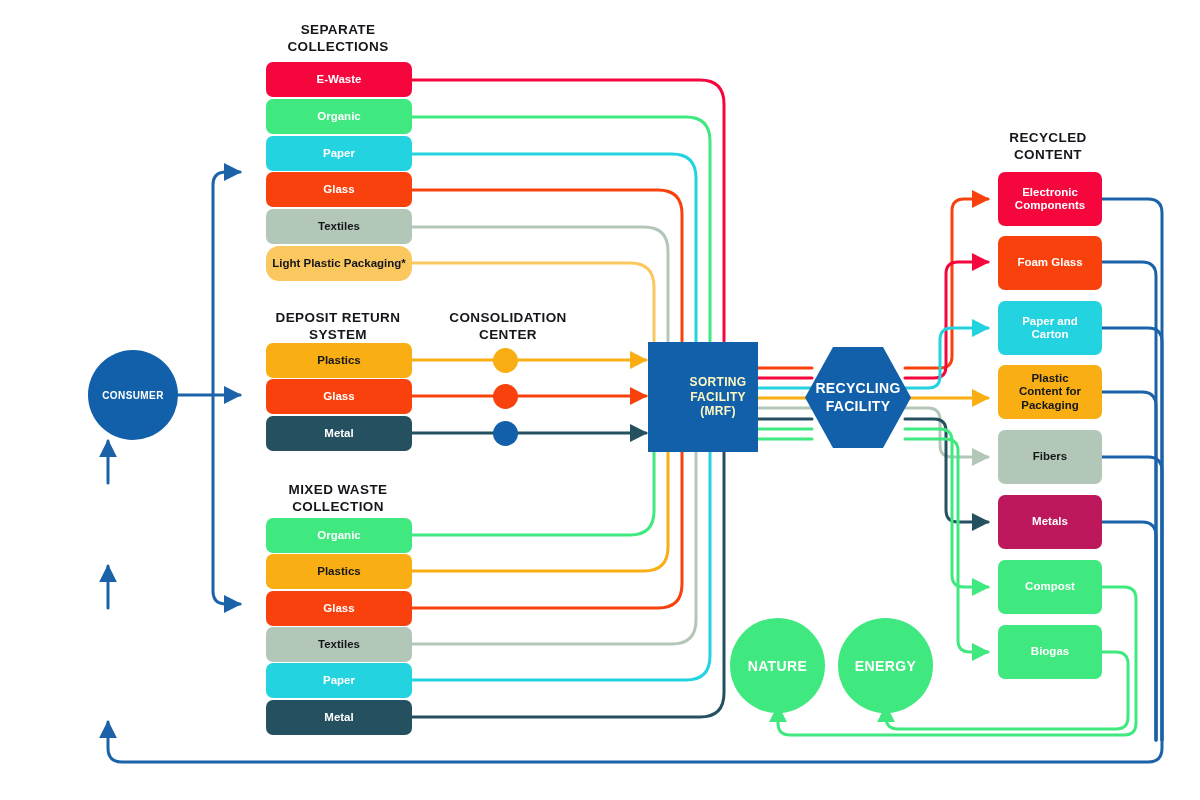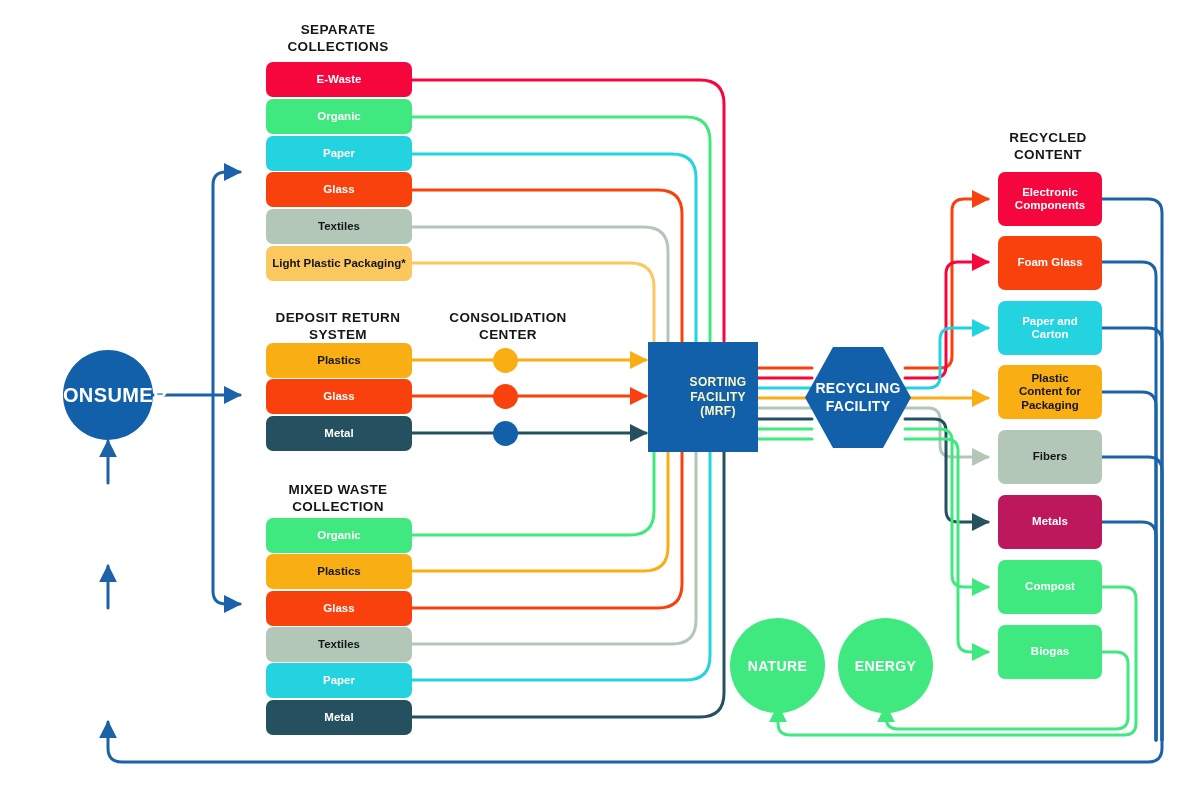--- a/index.html
+++ b/index.html
@@ -42,21 +42,21 @@
     position:absolute;
     border-radius:50%;
     display:flex;
     align-items:center;
     justify-content:center;
     text-align:center;
     color:#fff;
     font-weight:bold;
     letter-spacing:0.4px;
   }
-  .actor { background:#1260AA; font-size:20px; }
+  .actor { background:#1260AA; font-size:10px;margin-left:25px; }
   .outcome { background:#3FE97F; font-size:14px; }
 
   .dot { position:absolute; border-radius:50%; }
 
   .mrf {
     position:absolute;
     background:#1260AA;
     color:#fef9c3;
     display:flex;
     align-items:center;
@@ -184,21 +184,21 @@
   </div>
   <div class="chip" style="left:266px; top:136px; width:146px; height:35px; background:#23D3E0; color:#fff;">
     <span>Paper</span>
   </div>
   <div class="chip" style="left:266px; top:172px; width:146px; height:35px; background:#F8410D; color:#fff;">
     <span>Glass</span>
   </div>
   <div class="chip" style="left:266px; top:209px; width:146px; height:35px; background:#B3C7B8; color:#14161a;">
     <span>Textiles</span>
   </div>
-  <div class="chip" style="left:266px; top:246px; width:146px; height:35px; background:#FBC75F; color:#14161a;">
+  <div class="chip" style="left:266px; top:246px; width:146px; height:35px; background:#FBC75F; color:#14161a;border-radius:13px;">
     <span>Light Plastic Packaging*</span>
   </div>
 
   <div class="col-title" style="left:258px; top:310px; width:160px;">DEPOSIT RETURN
 SYSTEM</div>
 
   <div class="chip" style="left:266px; top:343px; width:146px; height:35px; background:#F9AE13; color:#14161a;">
     <span>Plastics</span>
   </div>
   <div class="chip" style="left:266px; top:379px; width:146px; height:35px; background:#F8410D; color:#fff;">

